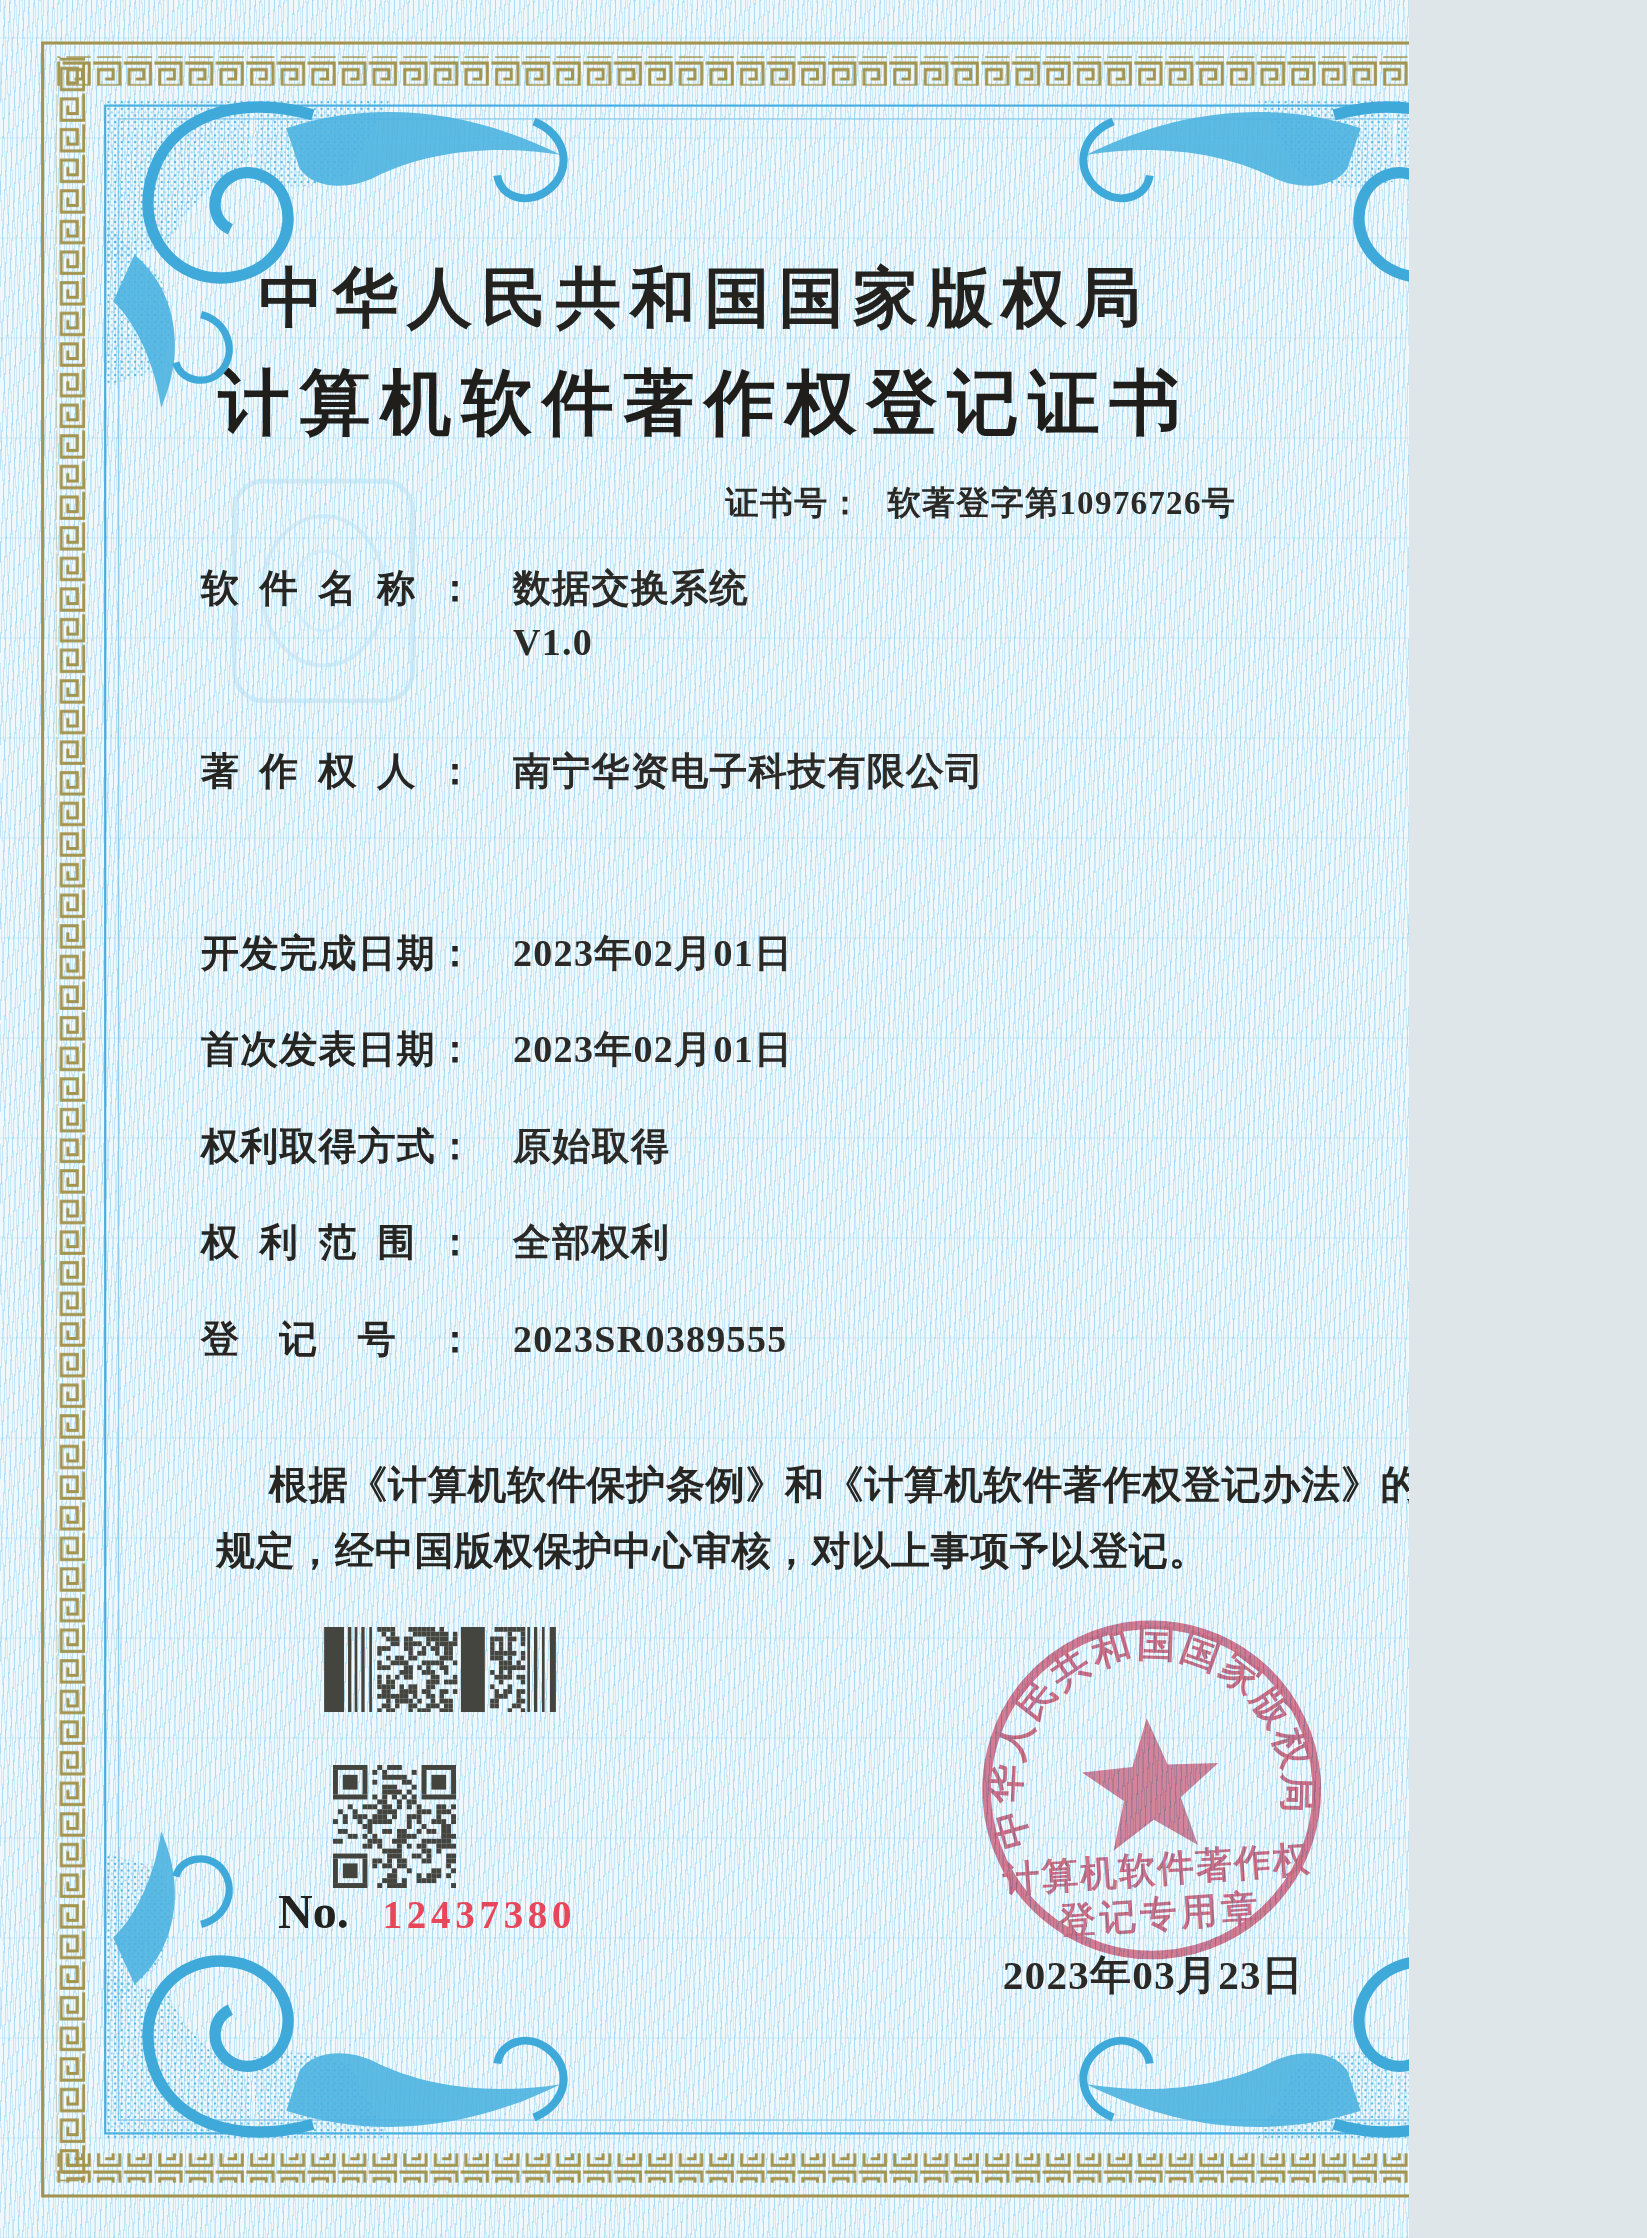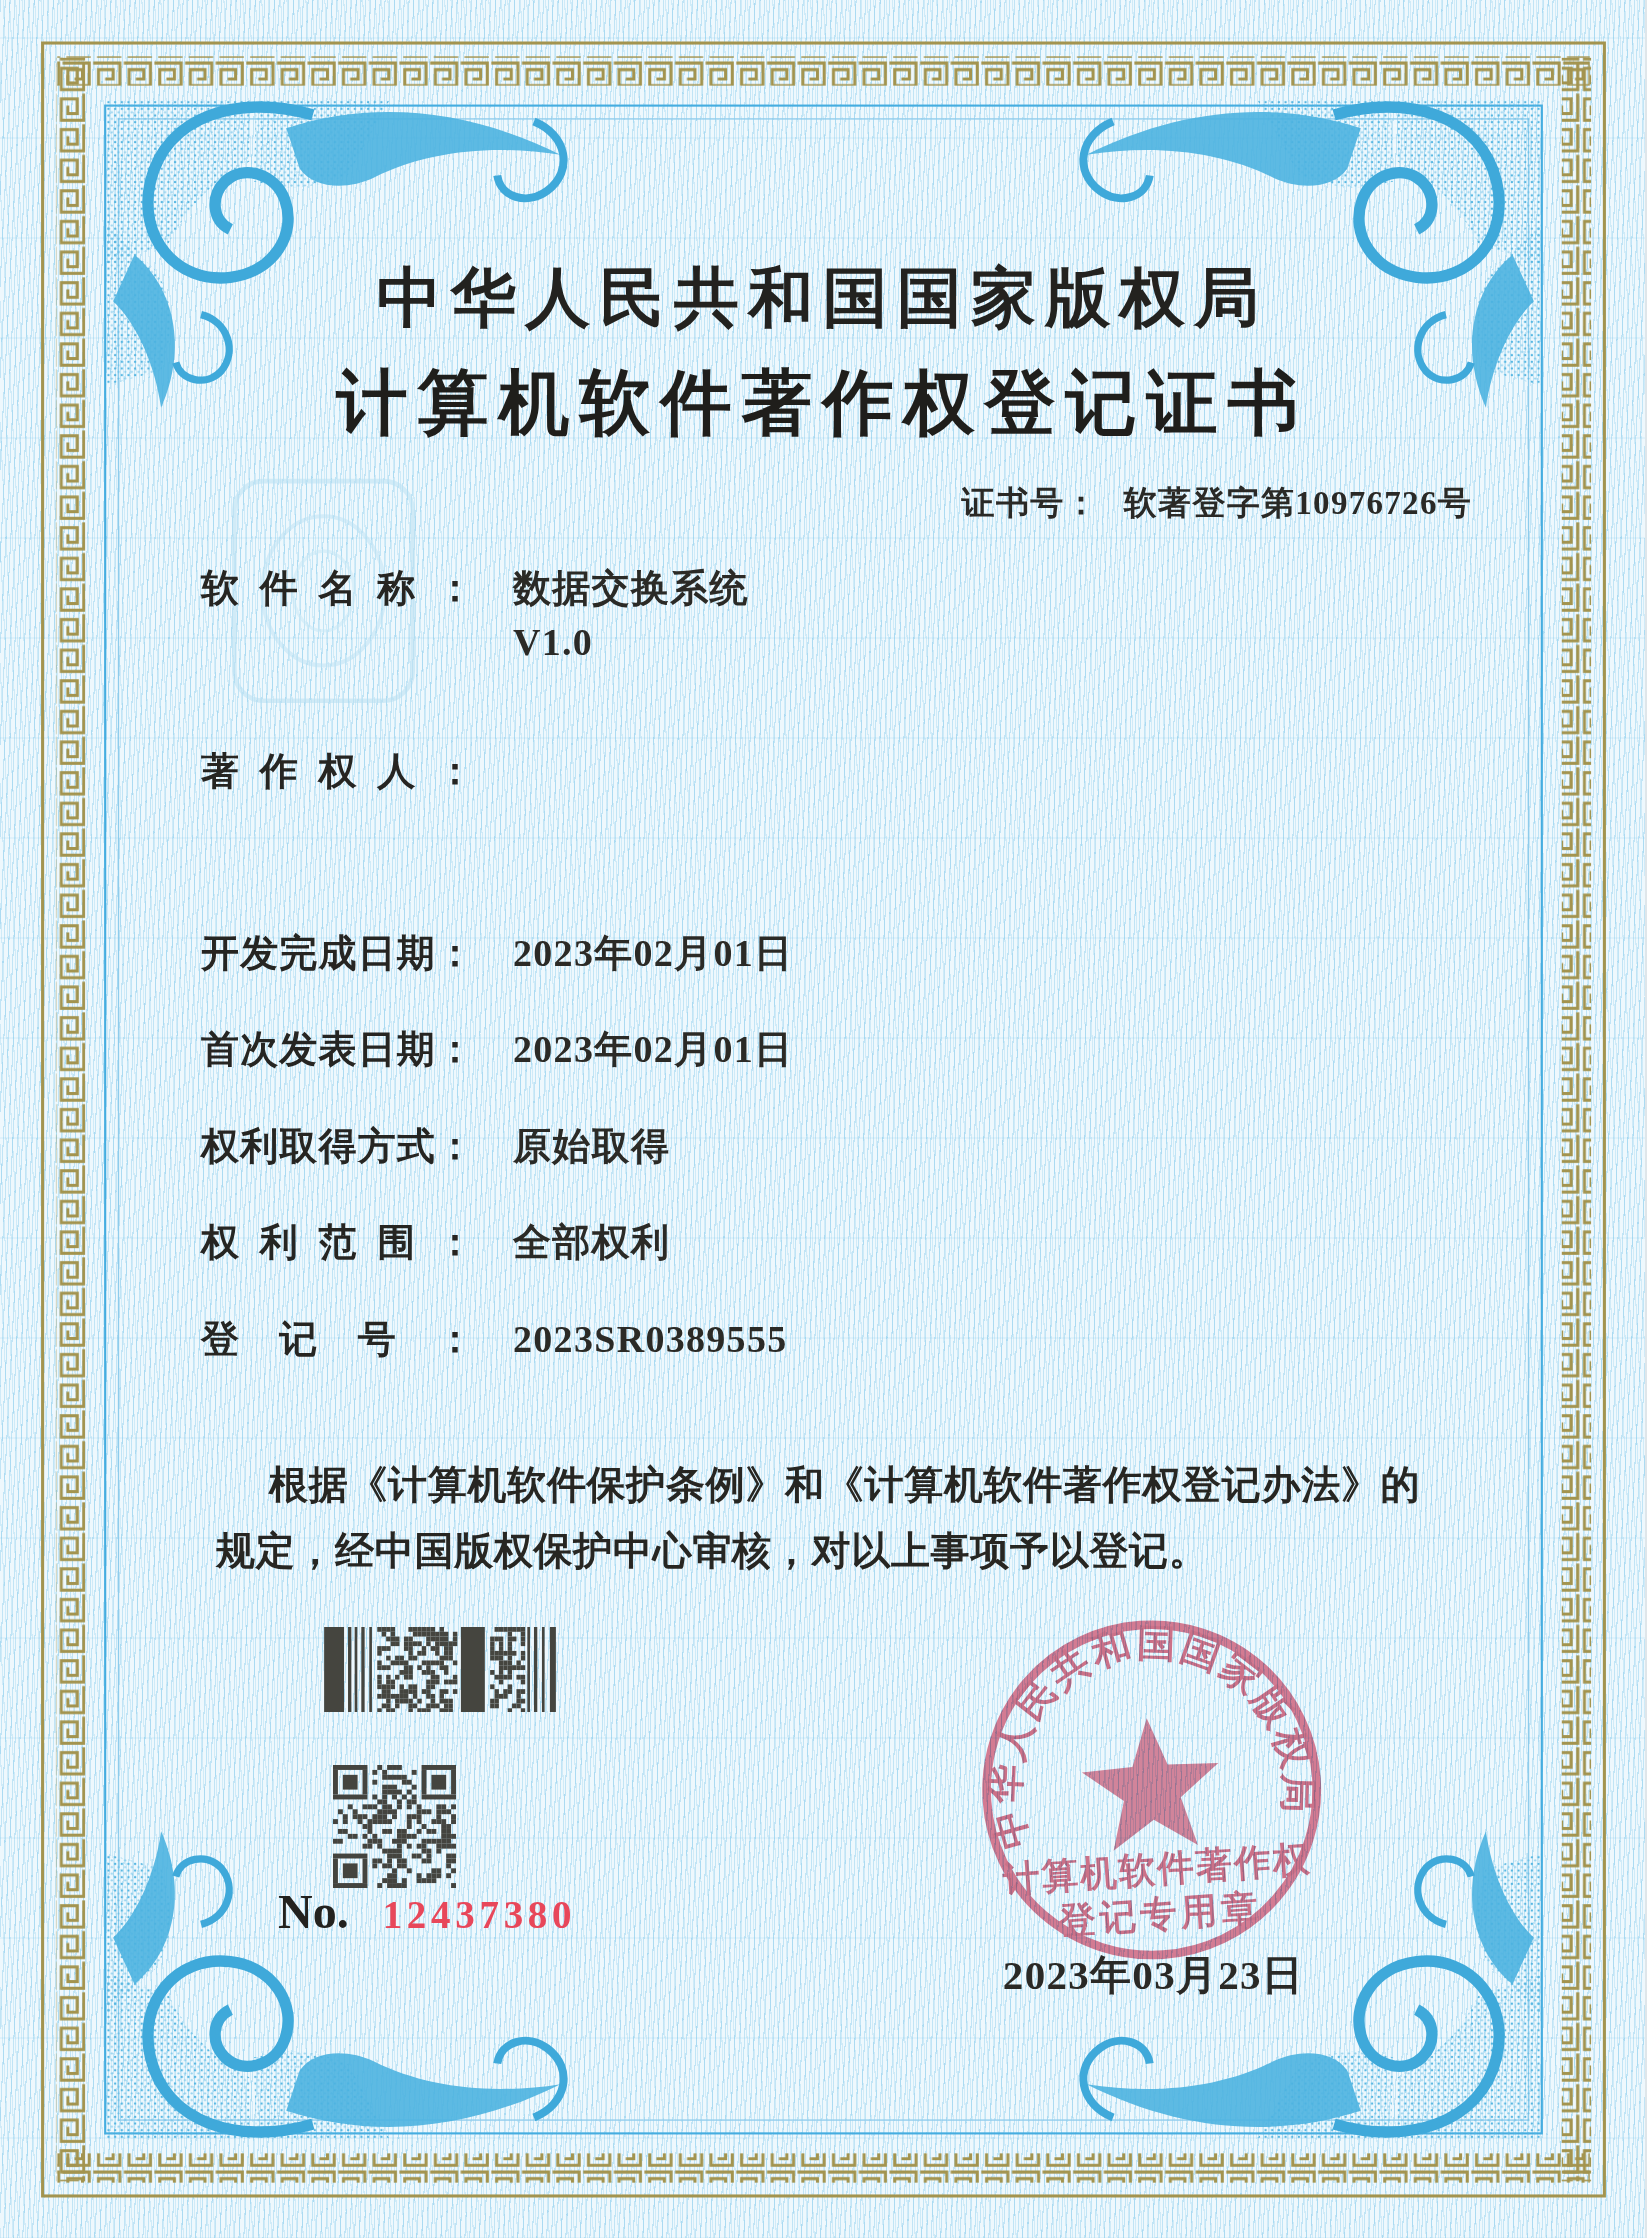--- a/index.html
+++ b/index.html
@@ -1,18 +1,18 @@
 <!DOCTYPE html>
 <html style="font-size:10.7px"><head>
 <meta charset="utf-8">
 <style>
   html,body{margin:0;padding:0;}
   body{background:#dfe6ea;}
   .page{
-    position:relative;width:1645px;height:2239px;overflow:hidden;
+    position:relative;width:1409px;height:2239px;overflow:hidden;
     background-color:#eef8fd;
     background-image:
       repeating-linear-gradient(93deg, rgba(86,182,228,.30) 0 1.1px, rgba(255,255,255,0) 1.1px 4.8px),
       repeating-linear-gradient(87deg, rgba(86,182,228,.20) 0 1.1px, rgba(255,255,255,0) 1.1px 6.3px),
       repeating-linear-gradient(0deg, rgba(140,205,238,.15) 0 2px, rgba(255,255,255,0) 2px 100px);
     font-family:"Liberation Serif","DejaVu Serif",serif;
     color:#2b2a27;
   }
   .decor{position:absolute;inset:0;}
   .title1{position:absolute;left:0;right:0;top:254px;text-align:center;
@@ -108,20 +108,21 @@
   </div>
 
   <div class="row" style="top:563px">
     <span class="lbl">软件名称：</span>
     <span class="val">数据交换系统</span>
   </div>
   <div class="version">V1.0</div>
 
   <div class="row" style="top:746px">
     <span class="lbl">著作权人：</span>
+    <span class="val">南宁华资电子科技有限公司</span>
   </div>
 
   <div class="row" style="top:928px">
     <span class="lbl">开发完成日期：</span>
     <span class="val">2023年02月01日</span>
   </div>
 
   <div class="row" style="top:1024px">
     <span class="lbl">首次发表日期：</span>
     <span class="val">2023年02月01日</span>

